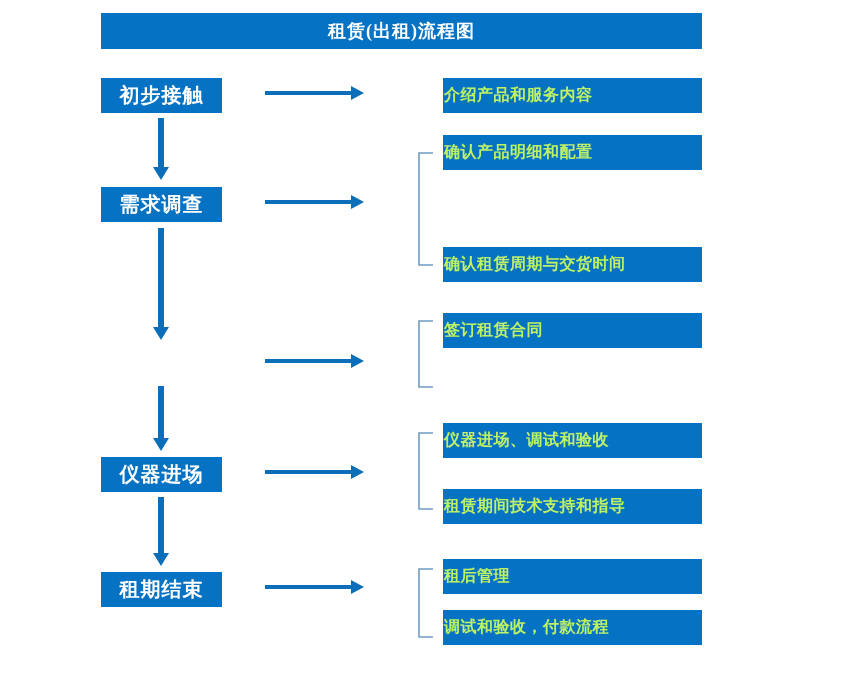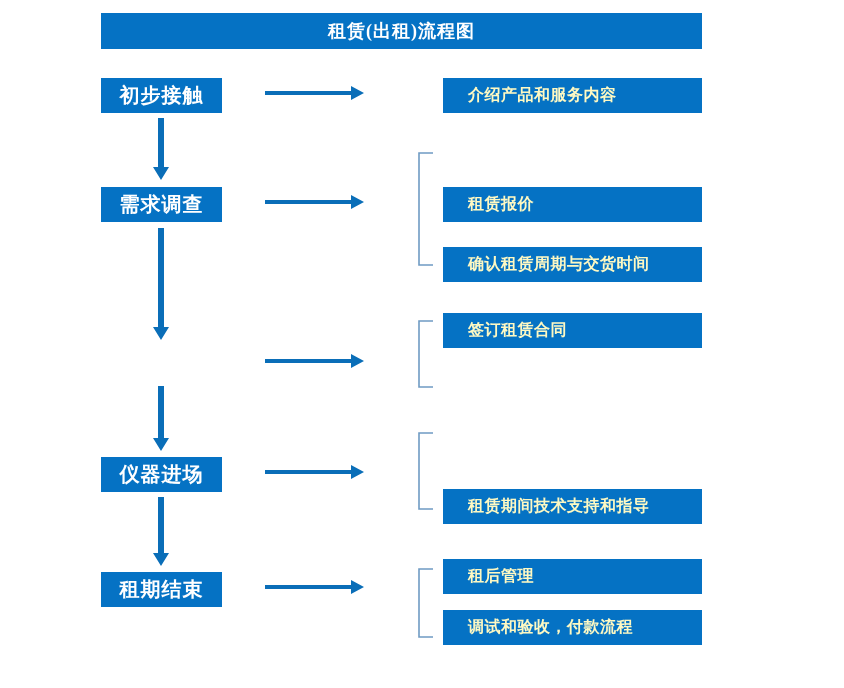--- a/index.html
+++ b/index.html
@@ -46,26 +46,26 @@
     font-size: 20px;
     font-weight: bold;
     letter-spacing: 1px;
   }
   .detail-box {
     position: absolute;
     left: 443px;
     width: 259px;
     height: 35px;
     background: #0572C4;
-    color: #fef9c3;
+    color: #bef264;
     display: flex;
     align-items: center;
     font-size: 16px;
     font-weight: bold;
-    padding-left: 25px;
+    padding-left: 1px;
     box-sizing: border-box;
     letter-spacing: 0.5px;
   }
   .h-arrow {
     position: absolute;
     left: 265px;
     width: 99px;
     height: 14px;
   }
   .v-arrow {
@@ -89,23 +89,24 @@
 <div id="canvas">
 
   <div class="title-bar">租赁(出租)流程图</div>
 
   <div class="stage-box" style="top:78px">初步接触</div>
   <div class="stage-box" style="top:187px">需求调查</div>
   <div class="stage-box" style="top:457px">仪器进场</div>
   <div class="stage-box" style="top:572px">租期结束</div>
 
   <div class="detail-box" style="top:78px">介绍产品和服务内容</div>
-  <div class="detail-box" style="top:187px">租赁报价</div>
+  <div class="detail-box" style="top:135px">确认产品明细和配置</div>
   <div class="detail-box" style="top:247px">确认租赁周期与交货时间</div>
   <div class="detail-box" style="top:313px">签订租赁合同</div>
+  <div class="detail-box" style="top:423px">仪器进场、调试和验收</div>
   <div class="detail-box" style="top:489px">租赁期间技术支持和指导</div>
   <div class="detail-box" style="top:559px">租后管理</div>
   <div class="detail-box" style="top:610px">调试和验收，付款流程</div>
 
   <div class="h-arrow" style="top:86px">
     <svg width="99" height="14" viewBox="0 0 99 14">
         <path d="M0 5 L86 5 L86 0 L99 7 L86 14 L86 9 L0 9 Z" fill="#0A6EB8"></path>
       </svg>
   </div>
   <div class="h-arrow" style="top:195px">

